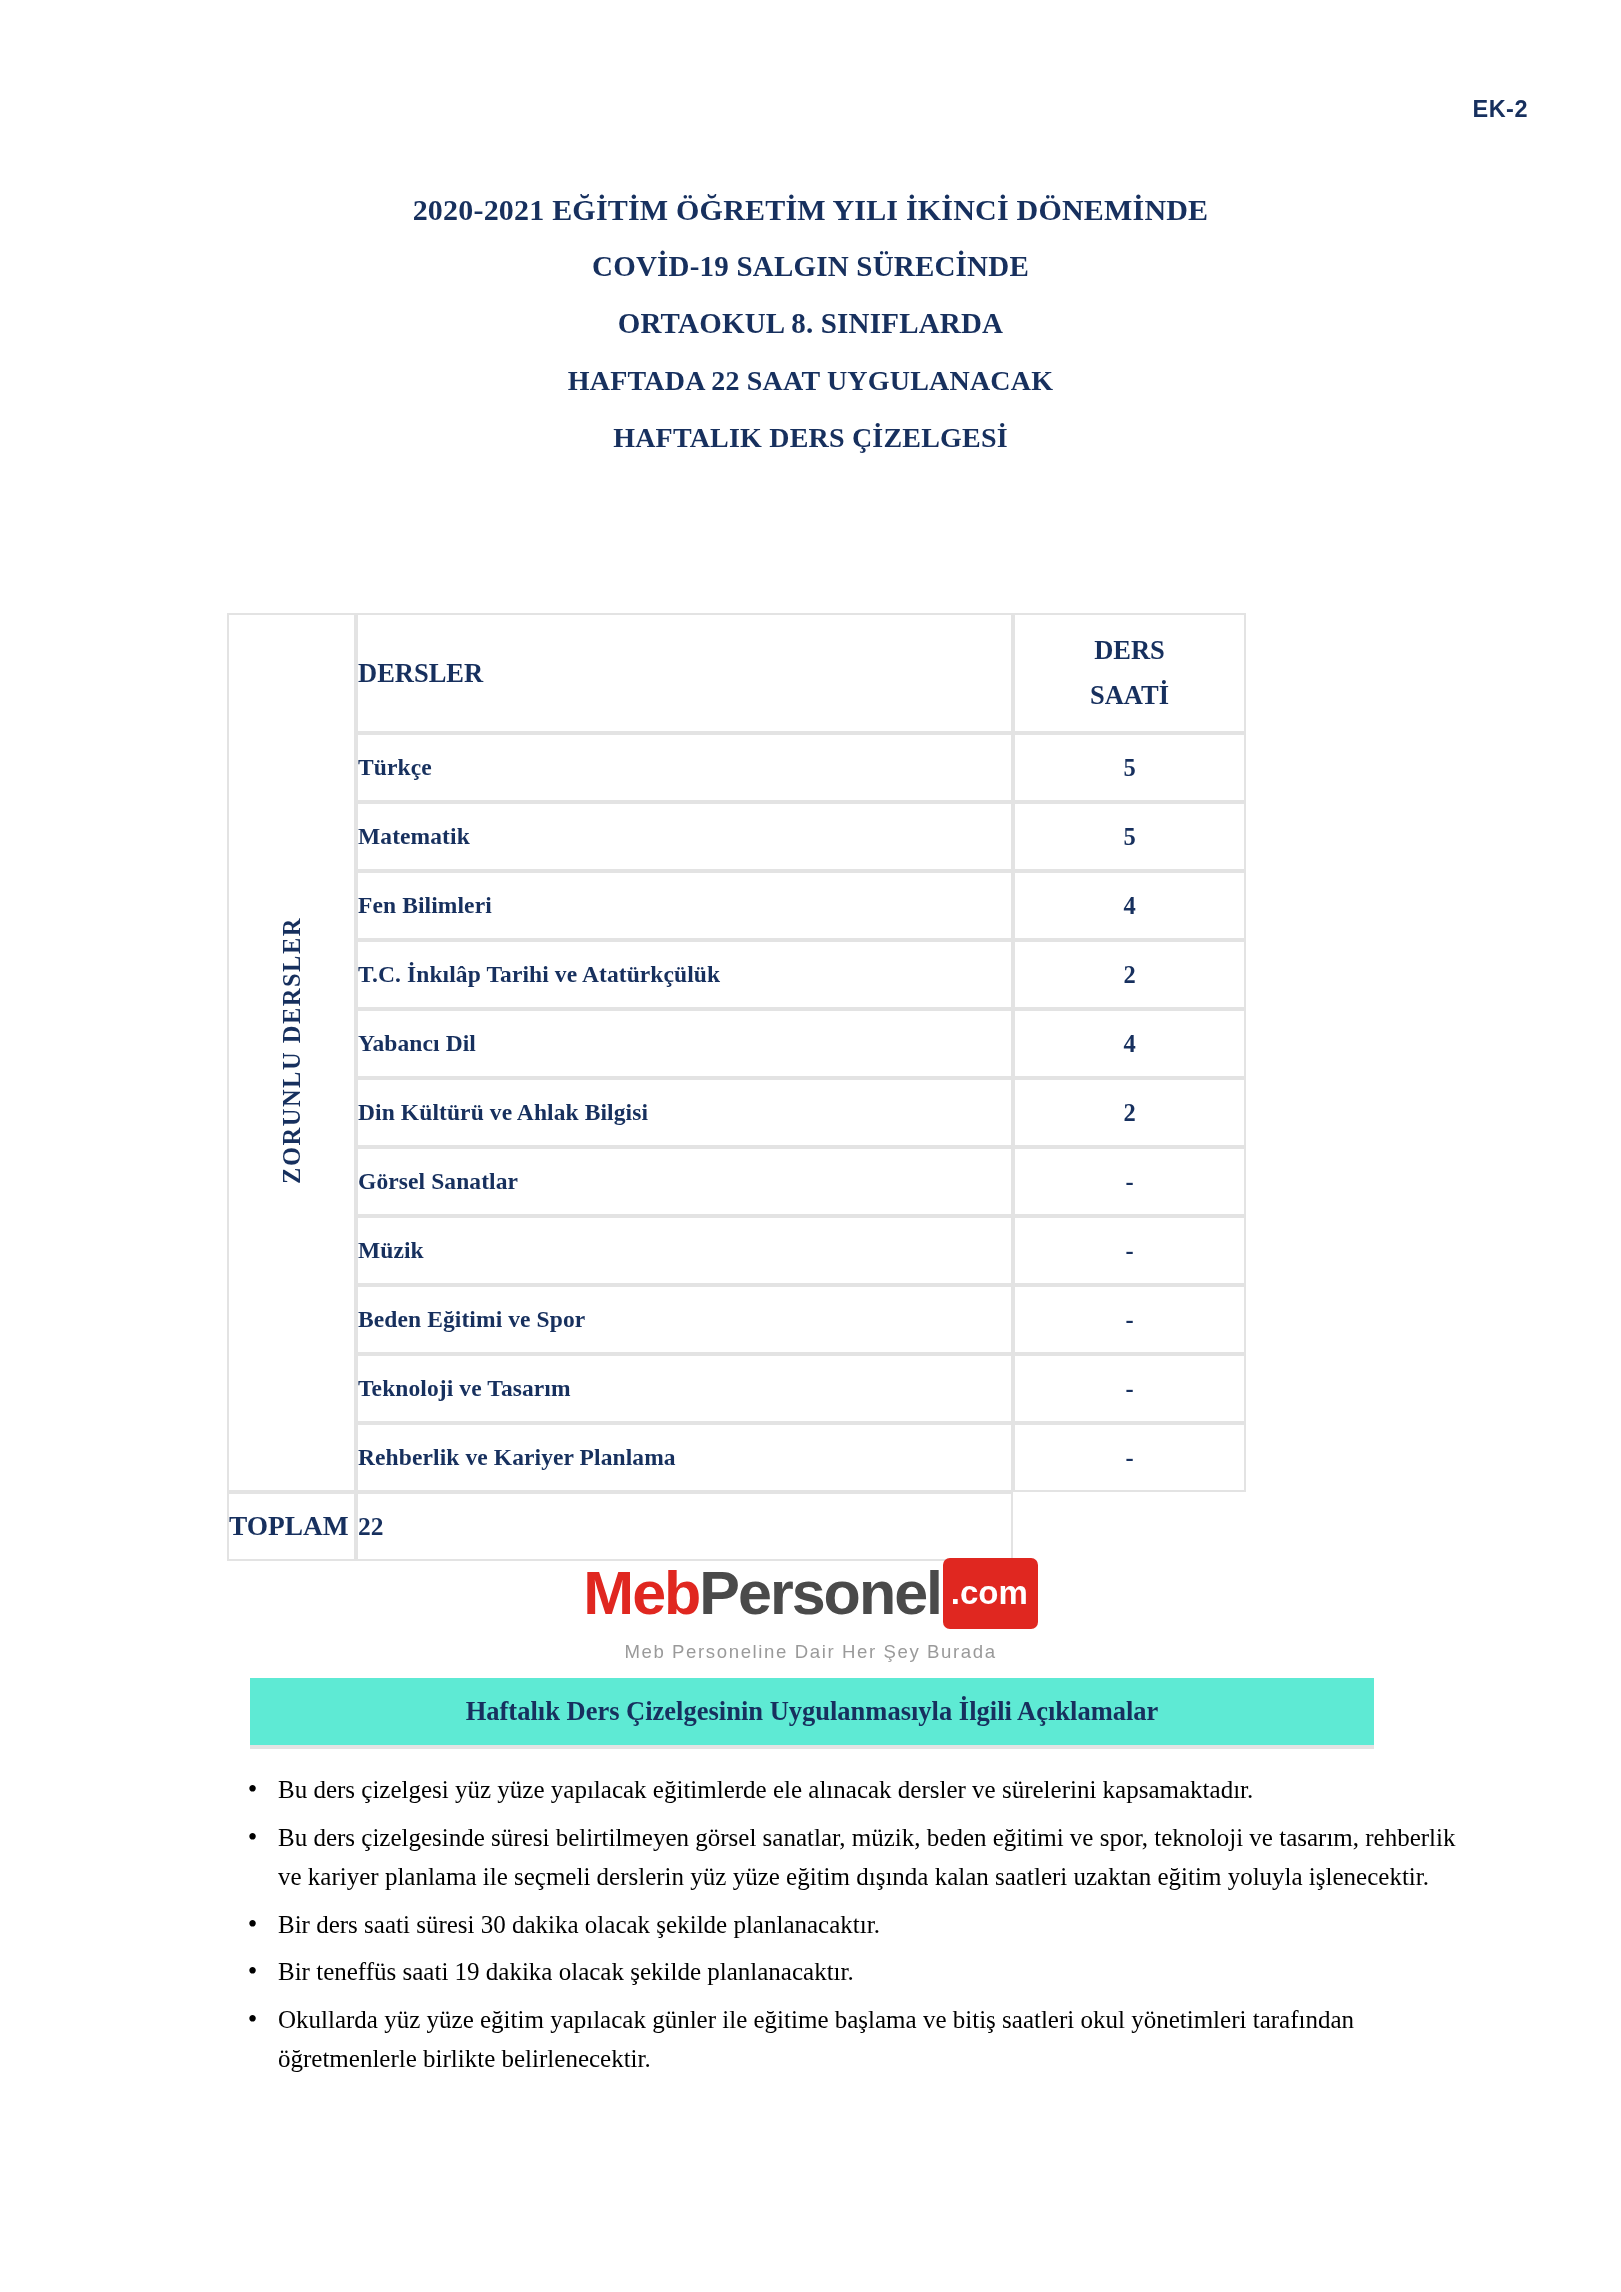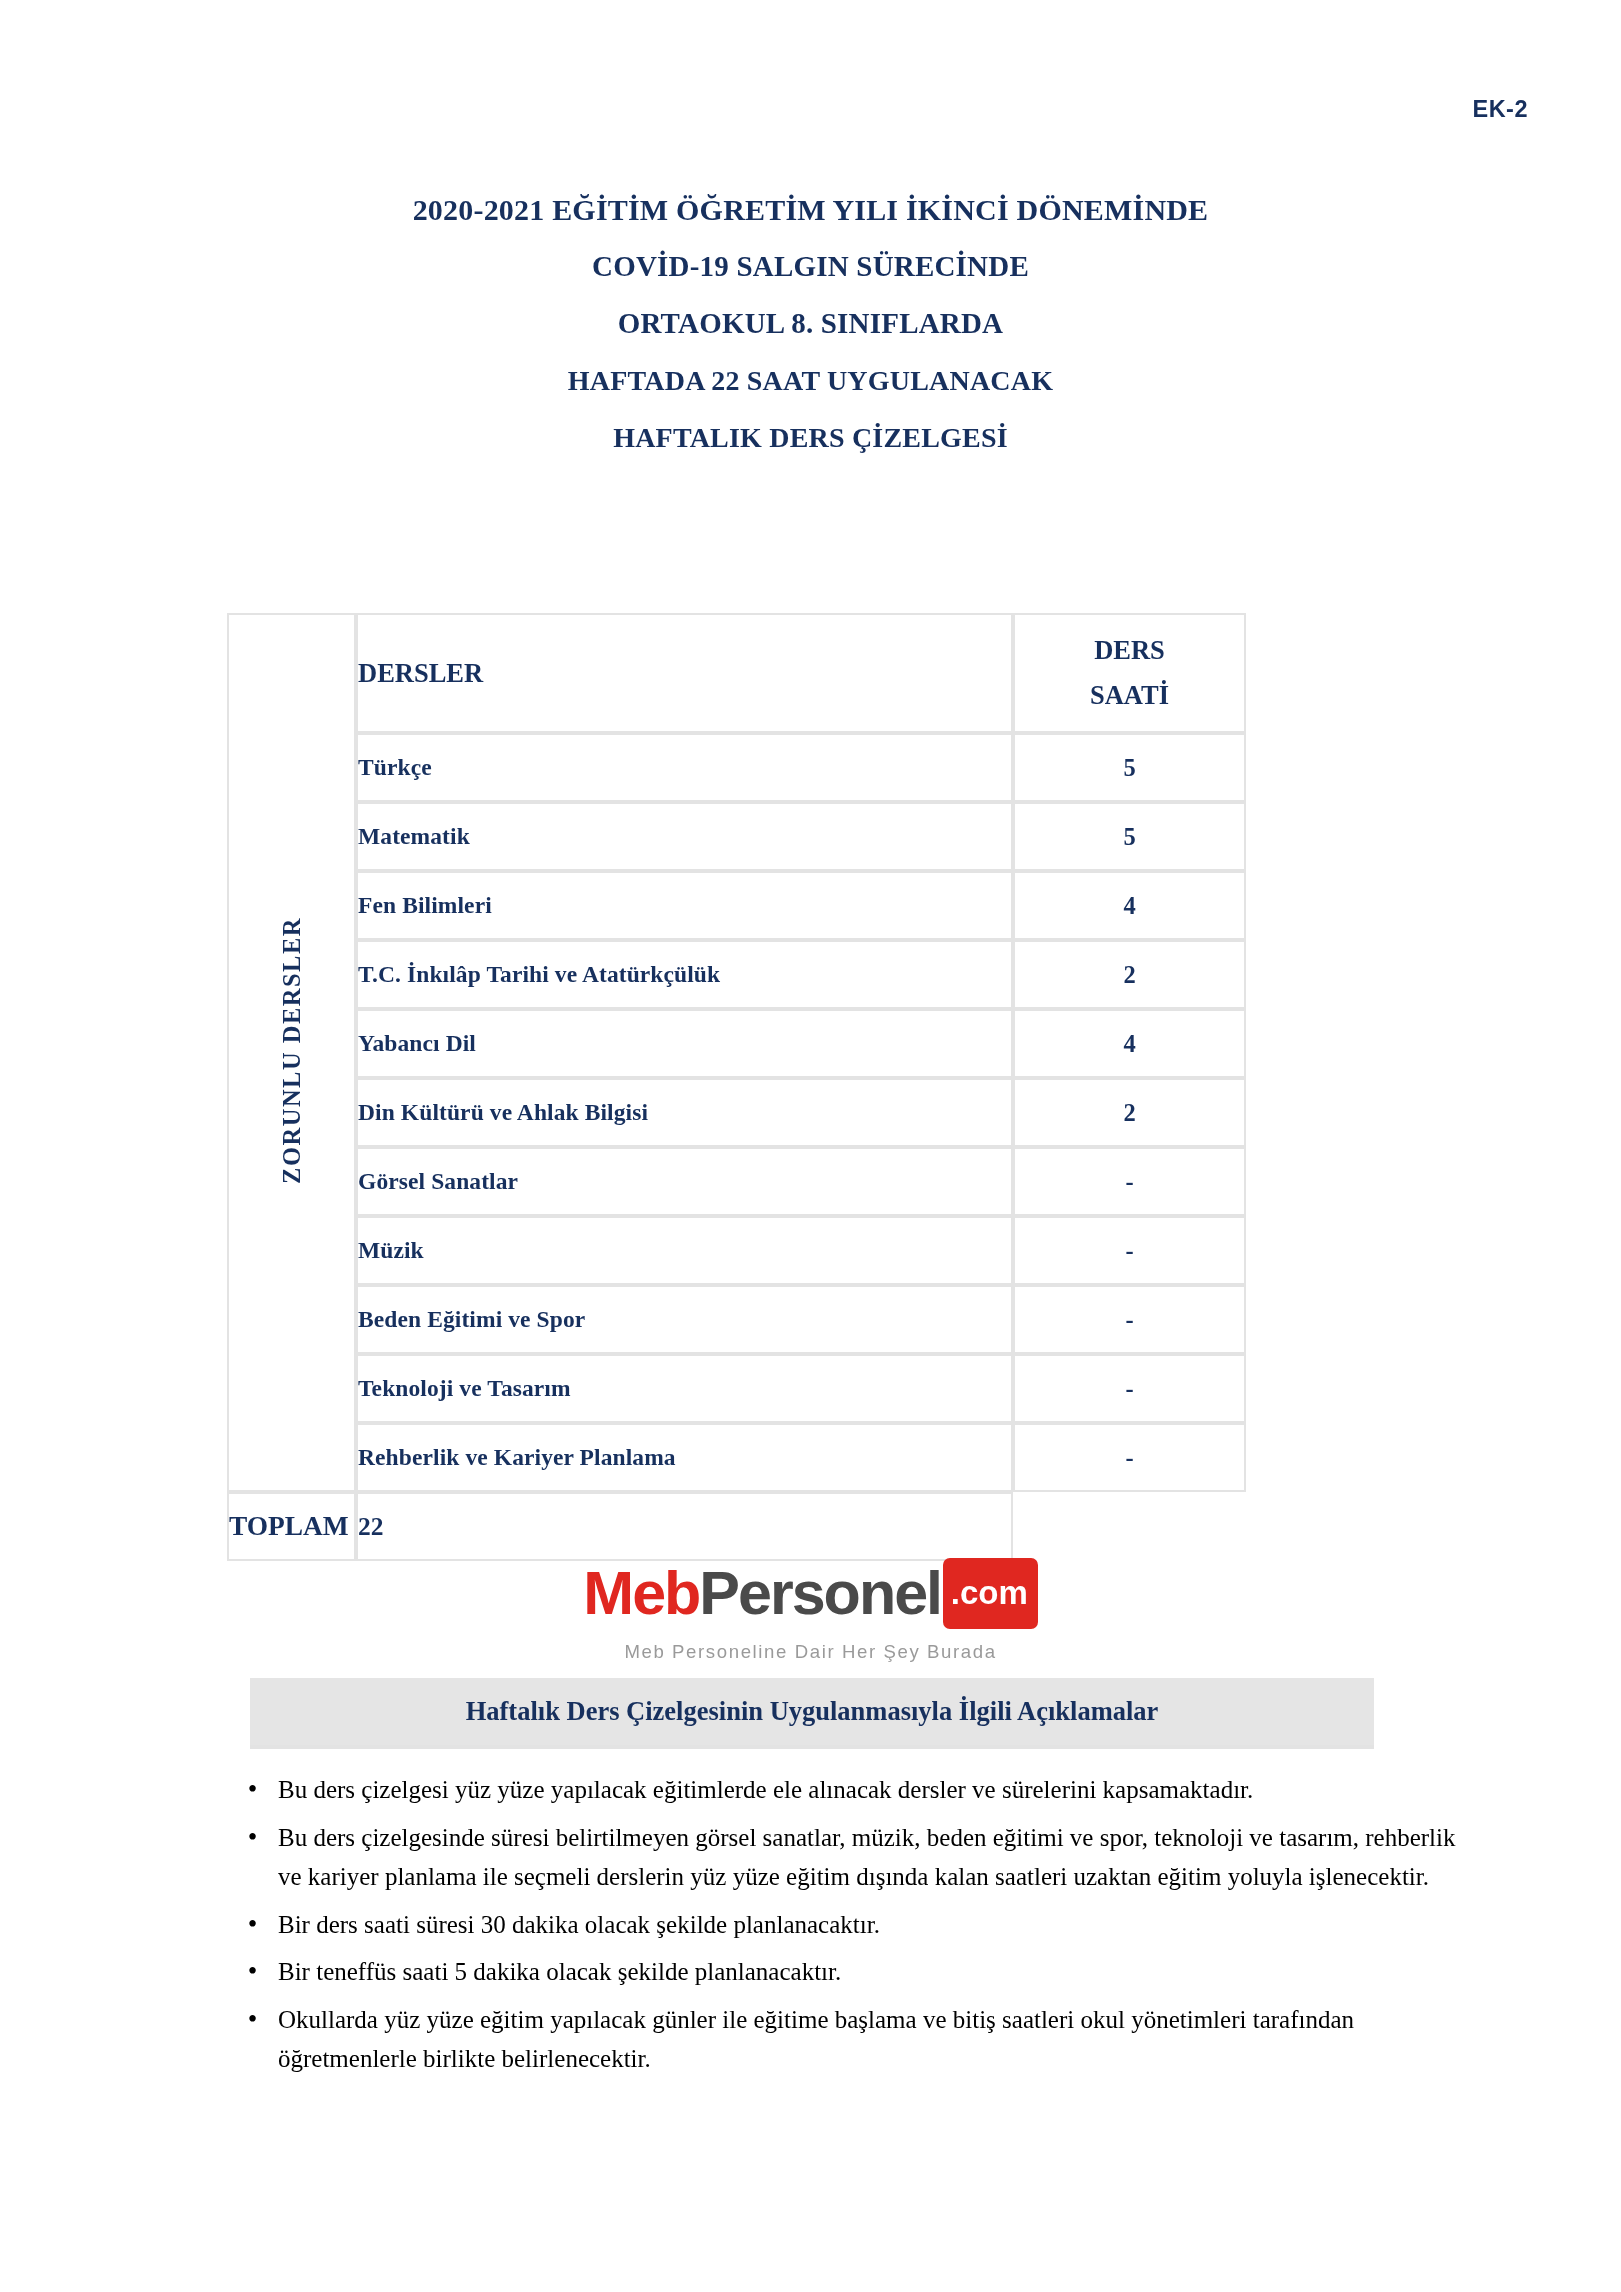--- a/index.html
+++ b/index.html
@@ -180,21 +180,21 @@
     margin-top: 12px;
   }
 
   
   .explain-banner {
     position: absolute;
     left: 250px;
     top: 1678px;
     width: 1124px;
     height: 67px;
-    background: #e5e5e5;
+    background: #5eead4;
     border-bottom: 4.9px solid #e3e3e3;
     display: flex;
     align-items: center;
     justify-content: center;
   }
   .explain-banner-text {
     font-weight: bold;
     font-size: 26.5px;
     color: #17305e;
     white-space: nowrap;
@@ -331,20 +331,20 @@
   <div class="note-item">
     <span class="note-bullet">•</span>
     <span class="note-text">Bu ders çizelgesinde süresi belirtilmeyen görsel sanatlar, müzik, beden eğitimi ve spor, teknoloji ve tasarım, rehberlik ve kariyer planlama ile seçmeli derslerin yüz yüze eğitim dışında kalan saatleri uzaktan eğitim yoluyla işlenecektir.</span>
   </div>
   <div class="note-item">
     <span class="note-bullet">•</span>
     <span class="note-text">Bir ders saati süresi 30 dakika olacak şekilde planlanacaktır.</span>
   </div>
   <div class="note-item">
     <span class="note-bullet">•</span>
-    <span class="note-text">Bir teneffüs saati 5 dakika olacak şekilde planlanacaktır.</span>
+    <span class="note-text">Bir teneffüs saati 19 dakika olacak şekilde planlanacaktır.</span>
   </div>
   <div class="note-item">
     <span class="note-bullet">•</span>
     <span class="note-text">Okullarda yüz yüze eğitim yapılacak günler ile eğitime başlama ve bitiş saatleri okul yönetimleri tarafından öğretmenlerle birlikte belirlenecektir.</span>
   </div>
 </div>
 
 
 </body></html>

